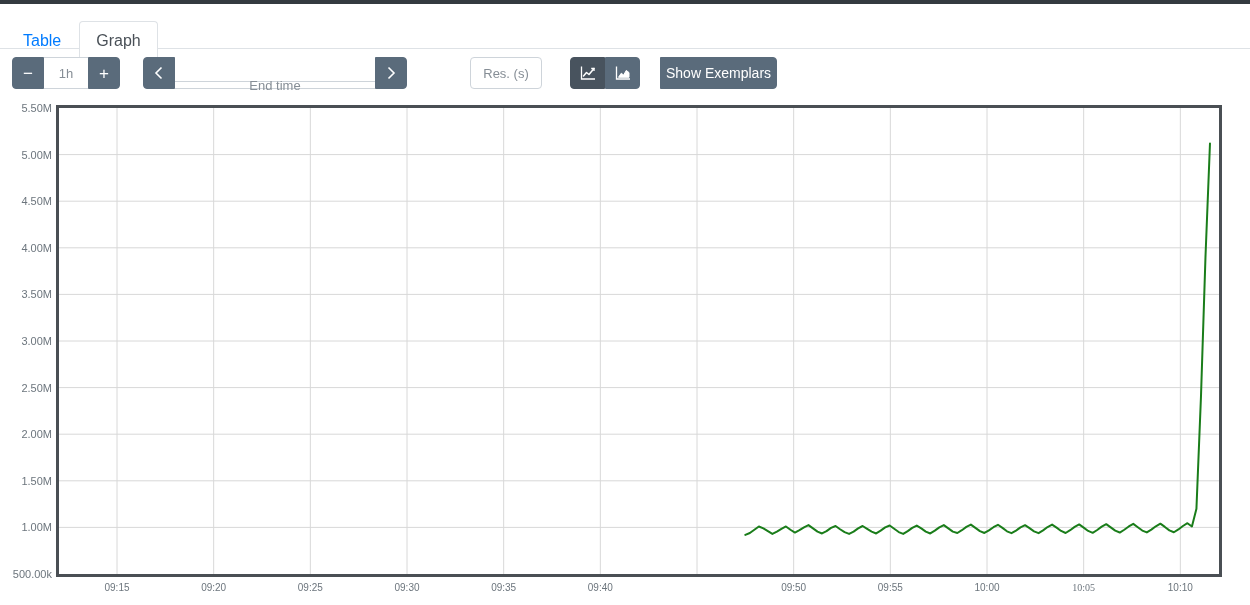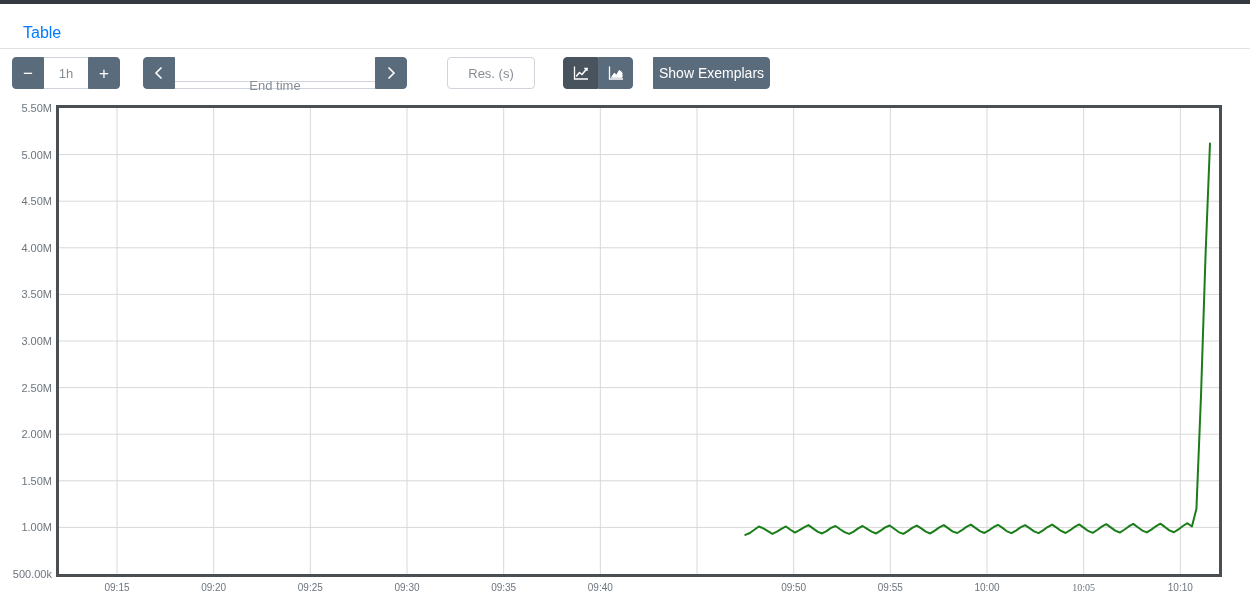--- a/index.html
+++ b/index.html
@@ -30,21 +30,21 @@
     content: "";
     position: absolute;
     left: 0; top: 0;
     width: 1250px;
     height: 4px;
     background: #343a40;
   }
   .tabs {
     position: absolute;
     left: 6px;
-    top: 8px;
+    top: 16px;
     display: flex;
     align-items: flex-end;
     height: 45px;
   }
   .tab {
     padding: 8px 16px 9px 16px;
     font-size: 16px;
     line-height: 1.35;
     color: #007bff;
     cursor: pointer;
@@ -112,32 +112,32 @@
     color: #868e96;
     display: flex;
     align-items: center;
     justify-content: center;
     box-sizing: border-box;
     text-align: center;
   }
   .inp.range { width: 44px; }
   .inp.endtime { width: 200px; margin-top: 24px; }
   .res-box {
-    width: 88px;
+    width: 72px;
     height: 32px;
     border: 1px solid #ced4da;
     border-radius: 4px;
     background: #fff;
     color: #868e96;
     font-size: 13px;
     display: flex;
     align-items: center;
     justify-content: center;
     box-sizing: border-box;
-    margin-left: 40px;
+    margin-left: 63px;
     cursor: text;
   }
   .chart-type-grp { margin-left: 28px; }
   .chart-type-grp .btn.sq { width: 35px; }
   .exemplars {
     margin-left: 20px;
     height: 32px;
     border-radius: 4px;
     padding: 0 5px;
     font-size: 14px;
@@ -197,20 +197,21 @@
     background: #fff;
   }
   .plot svg { display: block; }
 </style>
 </head>
 <body>
 
 <div class="topbar">
   <div class="tabs">
     <div class="tab">Table</div>
+    <div class="tab active">Graph</div>
   </div>
 </div>
 
 <div class="toolbar">
 
   <div class="grp">
     <div class="btn sq">−</div>
     <div class="inp range">1h</div>
     <div class="btn sq">+</div>
   </div>

